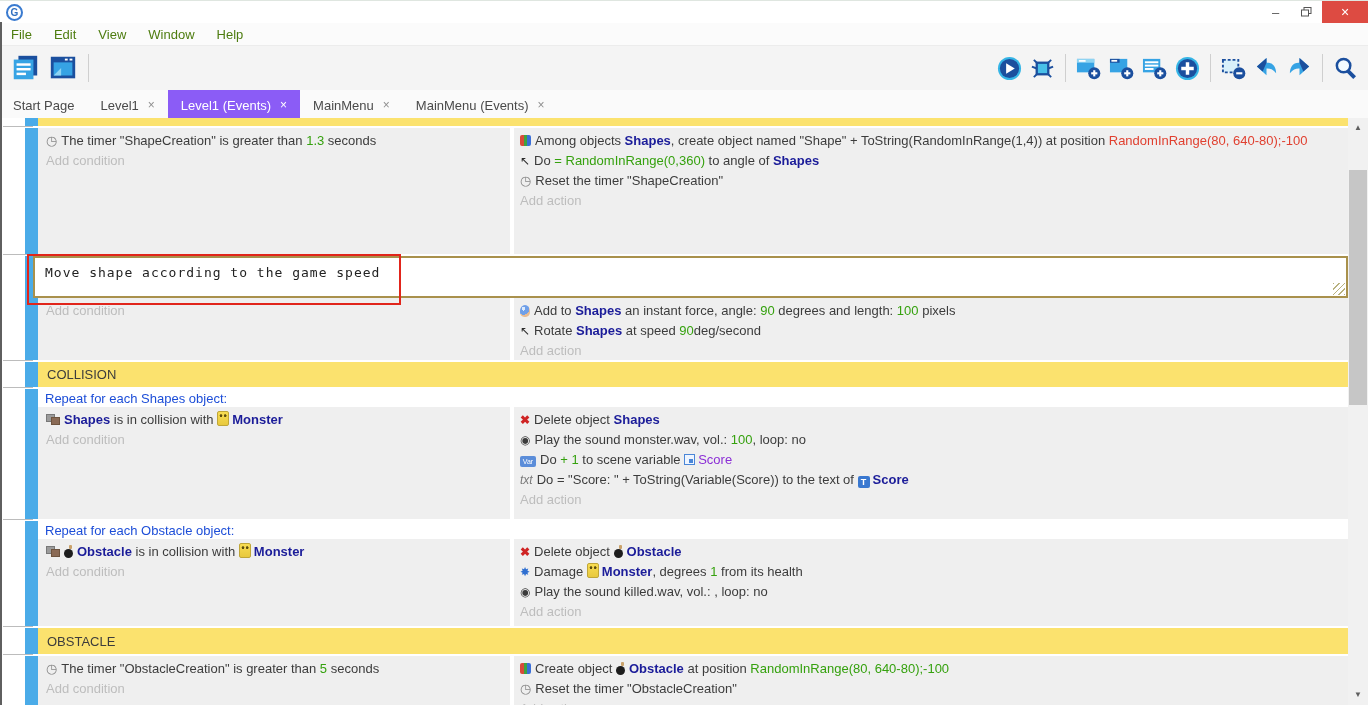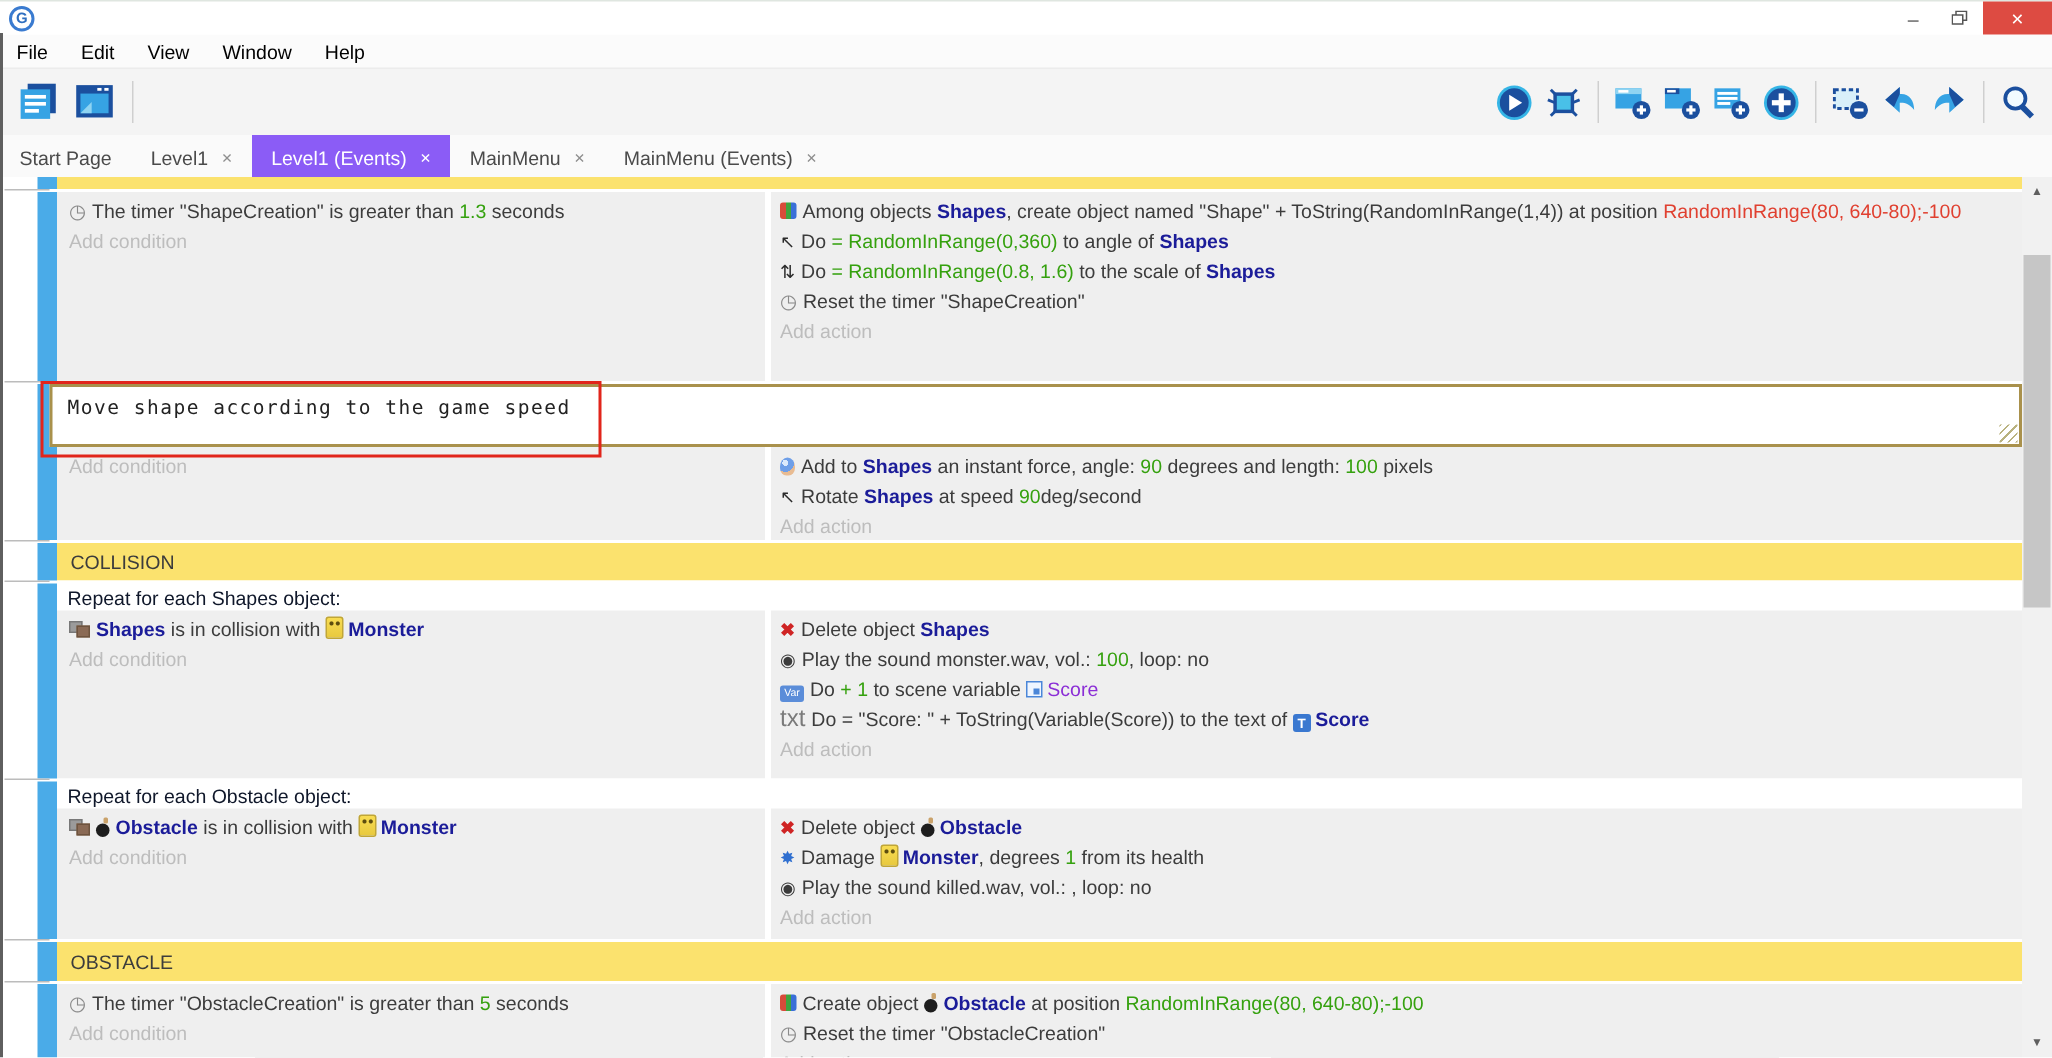--- a/index.html
+++ b/index.html
@@ -13,21 +13,21 @@
         color:#2f6fc0;font-weight:bold;font-size:10px;line-height:13px;text-align:center;box-sizing:border-box}
   .title-group{position:absolute;left:396px;top:0;height:22px;display:flex;align-items:center;gap:7px}
   .blurbar{width:420px;height:11px;background:#c6c6c6;border-radius:2px;filter:blur(3px)}
   .title-text{font-size:13px;color:#1c1c1c;white-space:nowrap}
   .wcontrols{position:absolute;right:0;top:0;height:22px;display:flex}
   .wbtn{width:31px;height:22px;display:flex;align-items:center;justify-content:center;color:#555;font-size:13px;cursor:default}
   .wbtn.close{width:46px;background:#dd4b42;color:#fff;font-size:14px}
 
   
   .menubar{height:22px;background:#fbfbfb;display:flex;align-items:center;border-bottom:1px solid #ececec}
-  .menu-item{padding:0 11px;font-size:13px;color:#000000}
+  .menu-item{padding:0 11px;font-size:13px;color:#4d7c0f}
 
   
   .toolbar{height:44px;background:#f4f4f4;display:flex;align-items:center;padding:0 6px;box-sizing:border-box}
   .tb-icon{display:flex;align-items:center;justify-content:center;margin:0 4px}
   .tb-sep{width:1px;height:28px;background:#cfcfcf;margin:0 6px}
   .tb-right{margin-left:auto;display:flex;align-items:center}
 
   
   .tabbar{height:30px;background:#fafafa;display:flex;align-items:stretch;border-bottom:1px solid #e2e2e2}
   .tab{display:flex;align-items:center;gap:9px;padding:0 13px;font-size:13px;color:#4a4a4a}
@@ -38,21 +38,21 @@
   
   .sheet{position:absolute;top:118px;left:0;width:1348px;bottom:0;overflow:hidden;background:#fff}
   .block{display:flex;margin-bottom:2px;position:relative;overflow:visible}
   .block::after{content:"";position:absolute;left:3px;top:-2px;width:30px;height:1px;background:#bcbcbc}
   .gut{width:25px;flex:none;background:#fff}
   .bar{width:13px;flex:none;background:#4aabe8}
   .body{flex:1;min-width:0;position:relative;display:flex;flex-direction:column;overflow:visible}
   .clip{overflow:hidden}
   .group-label{background:#fbe26e;font-size:13px;color:#3c3c3c;display:flex;align-items:center;padding-left:9px;flex:1}
   .strip-body{background:#fbe26e;flex:1}
-  .header-line{background:#fff;font-size:13px;color:#0f172a;padding:2px 0 1px 7px;flex:none}
+  .header-line{background:#fff;font-size:13px;color:#1d4ed8;padding:2px 0 1px 7px;flex:none}
   .cols{display:flex;flex:1;min-height:0}
   .conds{width:472px;flex:none;background:#efefef;padding:3px 0 0 8px;box-sizing:border-box;overflow:hidden}
   .divider{width:4px;flex:none;background:#fff}
   .acts{flex:1;background:#efefef;padding:3px 0 0 6px;box-sizing:border-box;min-width:0;overflow:hidden}
   .line{font-size:13px;line-height:20px;color:#3c3c3c}
   .placeholder{font-size:13px;line-height:20px;color:#bdbdbd}
   .s-p{color:#3c3c3c}
   .s-g{color:#35a10e}
   .s-r{color:#e04030}
   .s-o{color:#1b1c99;font-weight:bold}
@@ -75,21 +75,21 @@
   .ic-monster{width:10px;height:13px;border-radius:2px;border:1px solid #c0a637;vertical-align:-2px;margin-right:3px;
     background:radial-gradient(circle at 30% 28%,#5d4d0e 1px,transparent 1.7px),
                radial-gradient(circle at 72% 28%,#5d4d0e 1px,transparent 1.7px),
                linear-gradient(#f8dc52,#e8c93e)}
   .ic-bomb{width:10px;height:13px;position:relative;vertical-align:-2px;margin-right:3px}
   .ic-bomb::before{content:"";position:absolute;bottom:0;left:0;width:9px;height:9px;border-radius:50%;background:#1d1d1d}
   .ic-bomb::after{content:"";position:absolute;top:0;left:5px;width:3px;height:4px;background:#caa26a;border-radius:1px}
   .ic-var{min-width:14px;height:11px;background:#5b8dd9;color:#fff;font-size:7px;line-height:11px;text-align:center;border-radius:2px;padding:0 1px;vertical-align:0}
   .ic-scenevar{width:11px;height:11px;background:#eef5ff;border:1px solid #4a86d8;vertical-align:-1px;margin-right:3px;position:relative;box-sizing:border-box}
   .ic-scenevar::after{content:"";position:absolute;right:1px;bottom:1px;width:4px;height:4px;background:#4a86d8}
-  .ic-txt{color:#7a7a7a;font-size:16px}
+  .ic-txt{color:#7a7a7a;font-style:italic;font-size:12px}
   .ic-textobj{width:12px;height:12px;background:#3a78d0;color:#fff;font-size:9px;font-weight:bold;text-align:center;line-height:12px;vertical-align:-1px;margin-right:3px;border-radius:2px}
 
   
   .comment-row{height:42px;flex:none;position:relative;margin-left:-5px;background:#fff;
                border:2px solid #a9914c;box-sizing:border-box;z-index:2}
   .comment-text{font-family:"DejaVu Sans Mono","Liberation Mono",monospace;font-size:13px;letter-spacing:1px;
                 color:#222;padding:7px 16px 0 10px;white-space:pre}
   .grip{position:absolute;right:1px;bottom:1px;width:12px;height:12px;
         background:repeating-linear-gradient(135deg,#b9b27f 0 1px,transparent 1px 4px)}
   .redbox{position:absolute;left:-8px;top:-4px;width:370px;height:47px;border:2px solid #e1251b;z-index:5;pointer-events:none}
@@ -278,21 +278,20 @@
       <div class="body clip">
         <div class="cols">
           <div class="conds">
             <div class="line"><span class="ic ic-timer">◷</span><span class="s-p">The timer "ShapeCreation" is greater than </span><span class="s-g">1.3</span><span class="s-p"> seconds</span></div>
             <div class="placeholder">Add condition</div>
           </div>
           <div class="divider"></div>
           <div class="acts">
             <div class="line"><span class="ic ic-create"></span><span class="s-p">Among objects </span><span class="s-o">Shapes</span><span class="s-p">, create object named "Shape" + ToString(RandomInRange(1,4)) at position </span><span class="s-r">RandomInRange(80, 640-80);-100</span></div>
             <div class="line"><span class="ic ic-dark">↖</span><span class="s-p">Do </span><span class="s-g">= RandomInRange(0,360)</span><span class="s-p"> to angle of </span><span class="s-o">Shapes</span></div>
-            <div class="line"><span class="ic ic-dark">⇅</span><span class="s-p">Do </span><span class="s-g">= RandomInRange(0.8, 1.6)</span><span class="s-p"> to the scale of </span><span class="s-o">Shapes</span></div>
             <div class="line"><span class="ic ic-timer">◷</span><span class="s-p">Reset the timer "ShapeCreation"</span></div>
             <div class="placeholder">Add action</div>
           </div>
         </div>
       </div>
     </div>
     <div class="block" style="height: 104px;">
       <div class="gut"></div>
       <div class="bar"></div>
       <div class="body">

